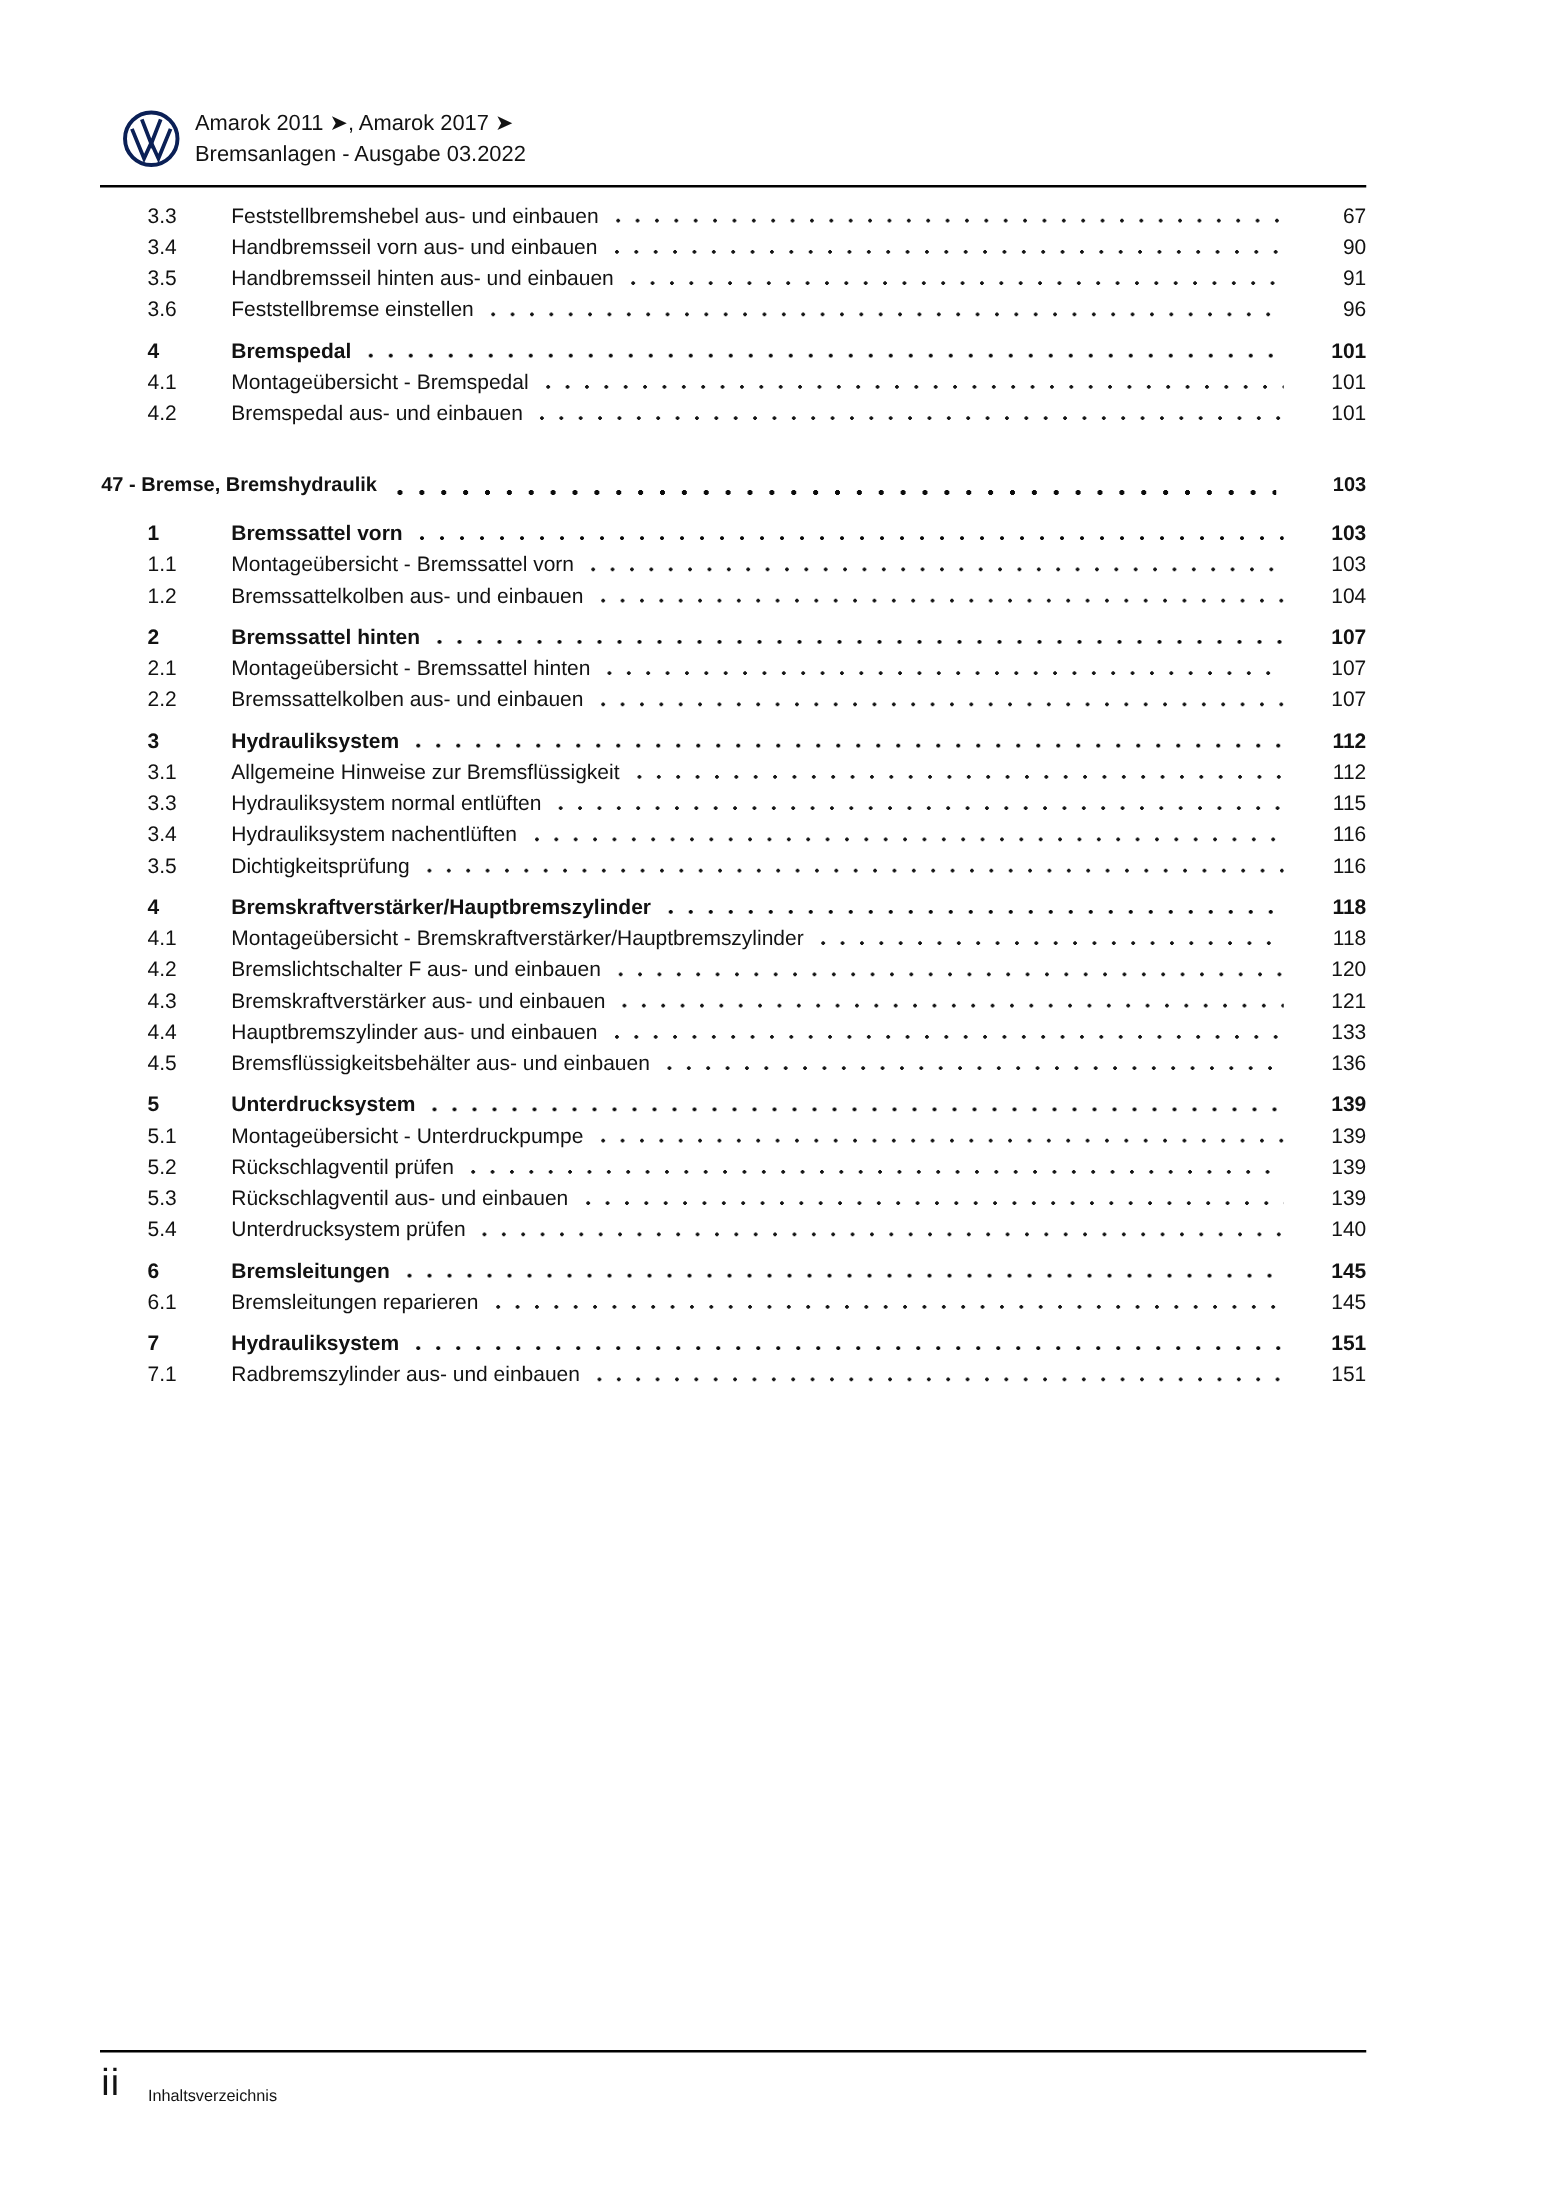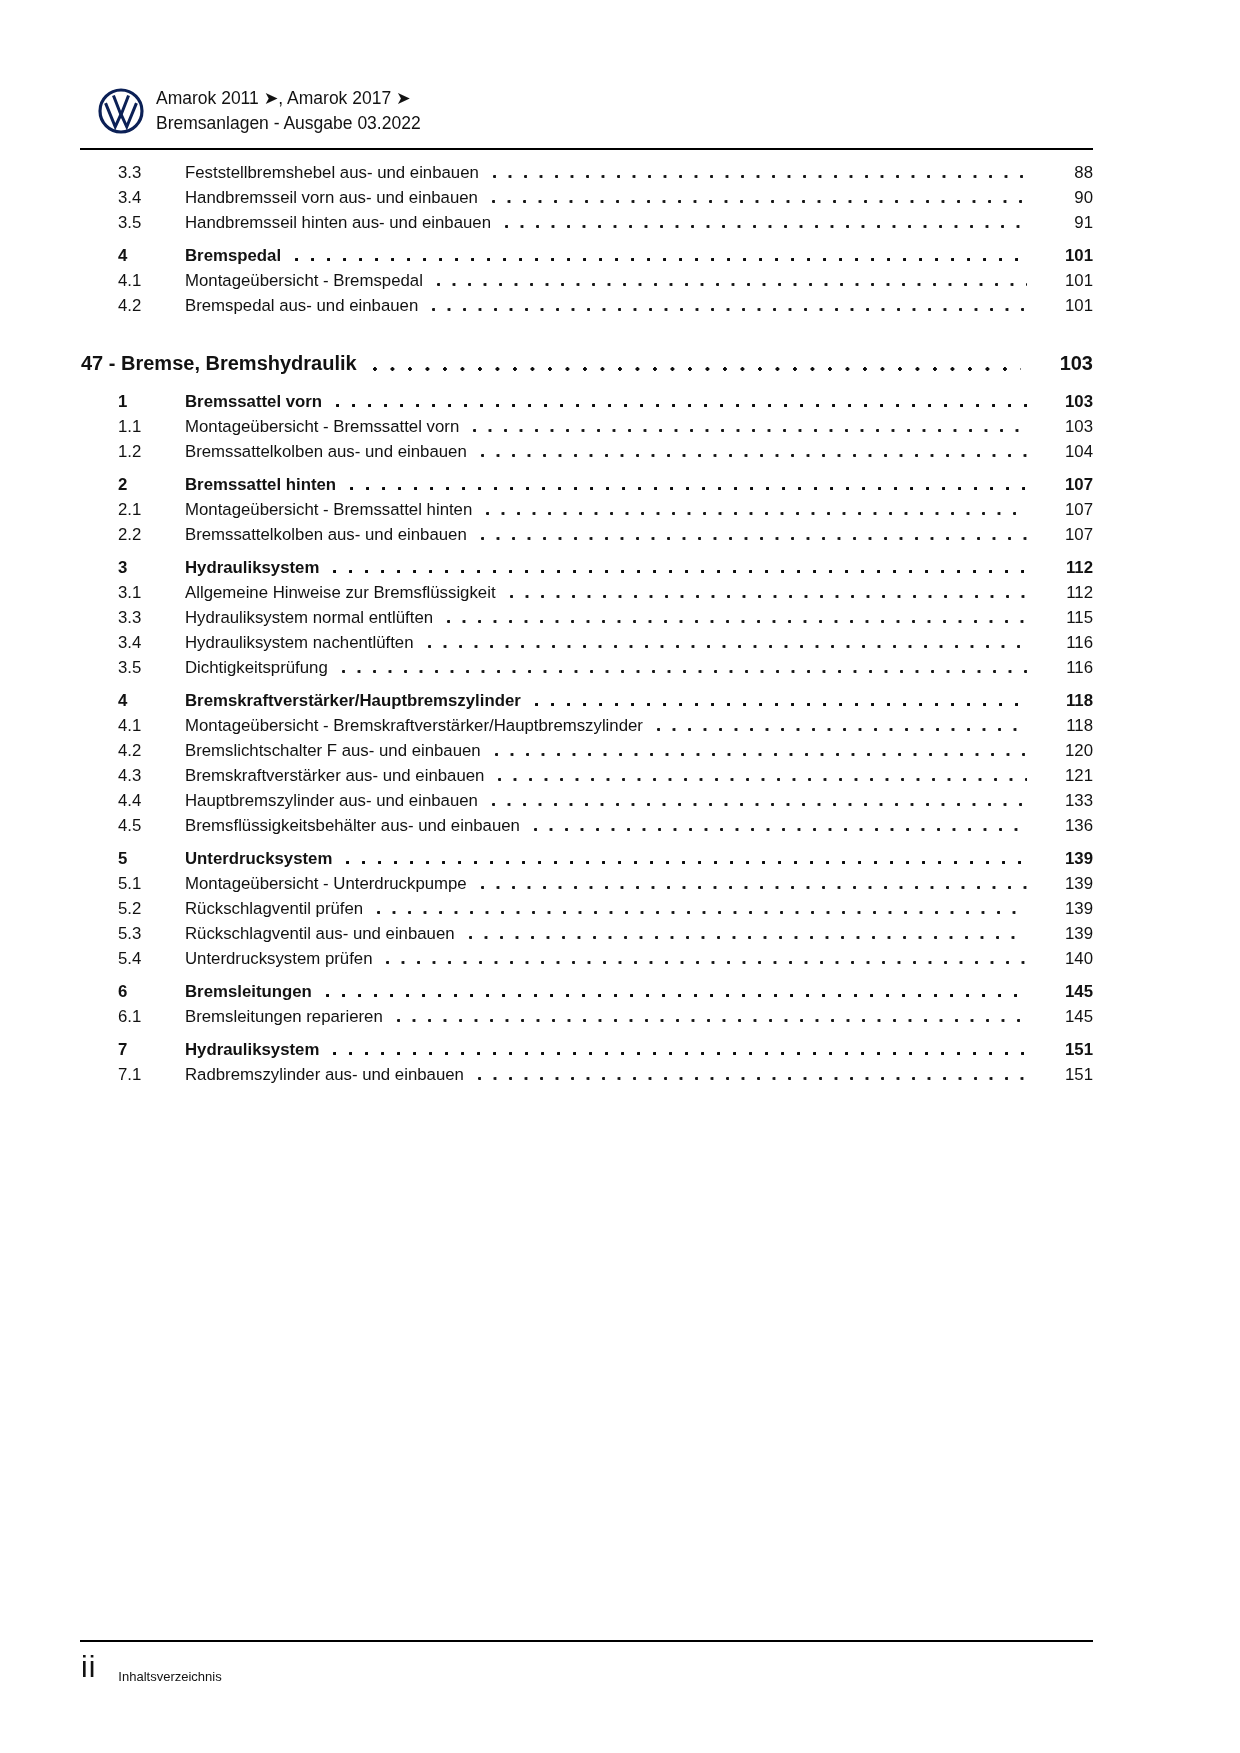--- a/index.html
+++ b/index.html
@@ -40,21 +40,21 @@
   }
   .toc-page { flex: 0 0 52px; text-align: right; white-space: nowrap; }
 
   .toc-row.style-bold { font-weight: bold; margin-top: 8px; }
   .toc-row.style-bold .toc-leader {
     background-image: radial-gradient(circle at 1.6px 1.6px, #0d0d0d 1.5px, rgba(0,0,0,0) 1.75px);
     background-size: 16px 3.2px;
   }
 
   .toc-row.style-chapter {
-    font-weight: bold; font-size: 20px; line-height: 33px;
+    font-weight: bold; font-size: 16px; line-height: 33px;
     margin-top: 29px; margin-bottom: 9px; padding-left: 0;
   }
   .toc-row.style-chapter .toc-leader {
     background-image: radial-gradient(circle at 2px 2px, #0d0d0d 1.8px, rgba(0,0,0,0) 2.05px);
     background-size: 17.5px 4px;
     background-position: 4px calc(100% - 9px);
   }
   .toc-row.style-chapter .toc-page { flex-basis: 58px; }
 
   
@@ -84,33 +84,39 @@
       <div>Bremsanlagen - Ausgabe 03.2022</div>
     </div>
   </div>
   <div class="header-rule"></div>
 
   <div class="toc">
       <div class="toc-row style-normal">
       <span class="toc-num">3.3</span>
       <span class="toc-title">Feststellbremshebel aus- und einbauen</span>
       <span class="toc-leader"></span>
-      <span class="toc-page">88</span>
+      <span class="toc-page">67</span>
     </div>
       <div class="toc-row style-normal">
       <span class="toc-num">3.4</span>
       <span class="toc-title">Handbremsseil vorn aus- und einbauen</span>
       <span class="toc-leader"></span>
       <span class="toc-page">90</span>
     </div>
       <div class="toc-row style-normal">
       <span class="toc-num">3.5</span>
       <span class="toc-title">Handbremsseil hinten aus- und einbauen</span>
       <span class="toc-leader"></span>
       <span class="toc-page">91</span>
+    </div>
+      <div class="toc-row style-normal">
+      <span class="toc-num">3.6</span>
+      <span class="toc-title">Feststellbremse einstellen</span>
+      <span class="toc-leader"></span>
+      <span class="toc-page">96</span>
     </div>
       <div class="toc-row style-bold">
       <span class="toc-num">4</span>
       <span class="toc-title">Bremspedal</span>
       <span class="toc-leader"></span>
       <span class="toc-page">101</span>
     </div>
       <div class="toc-row style-normal">
       <span class="toc-num">4.1</span>
       <span class="toc-title">Montageübersicht - Bremspedal</span>

